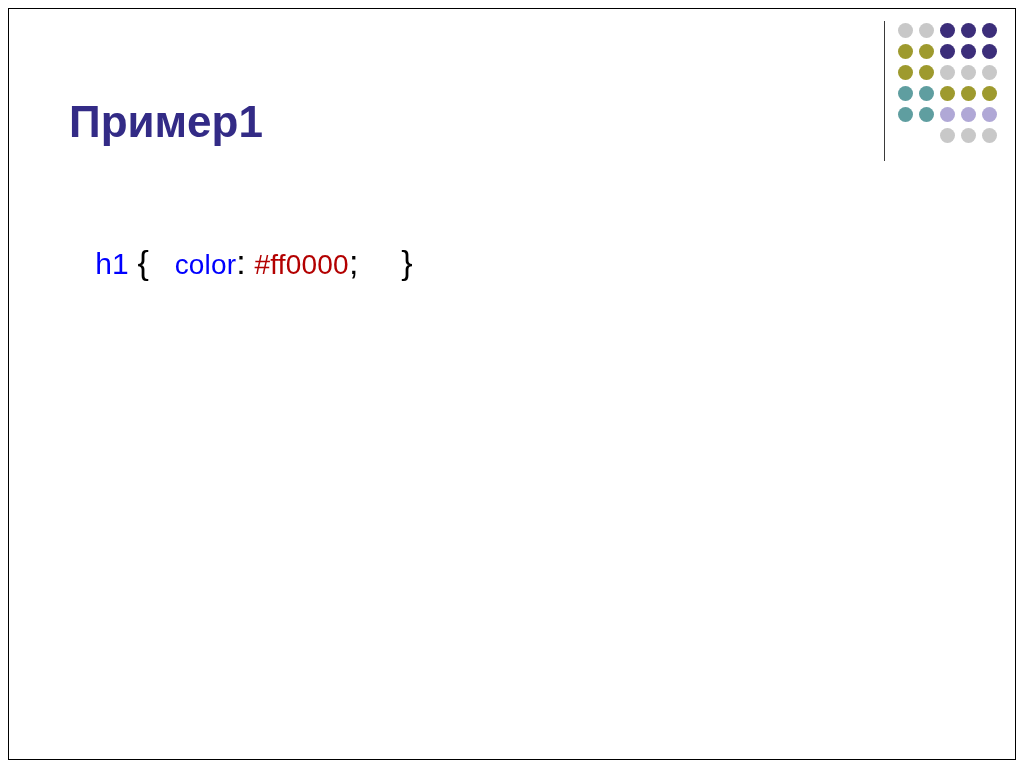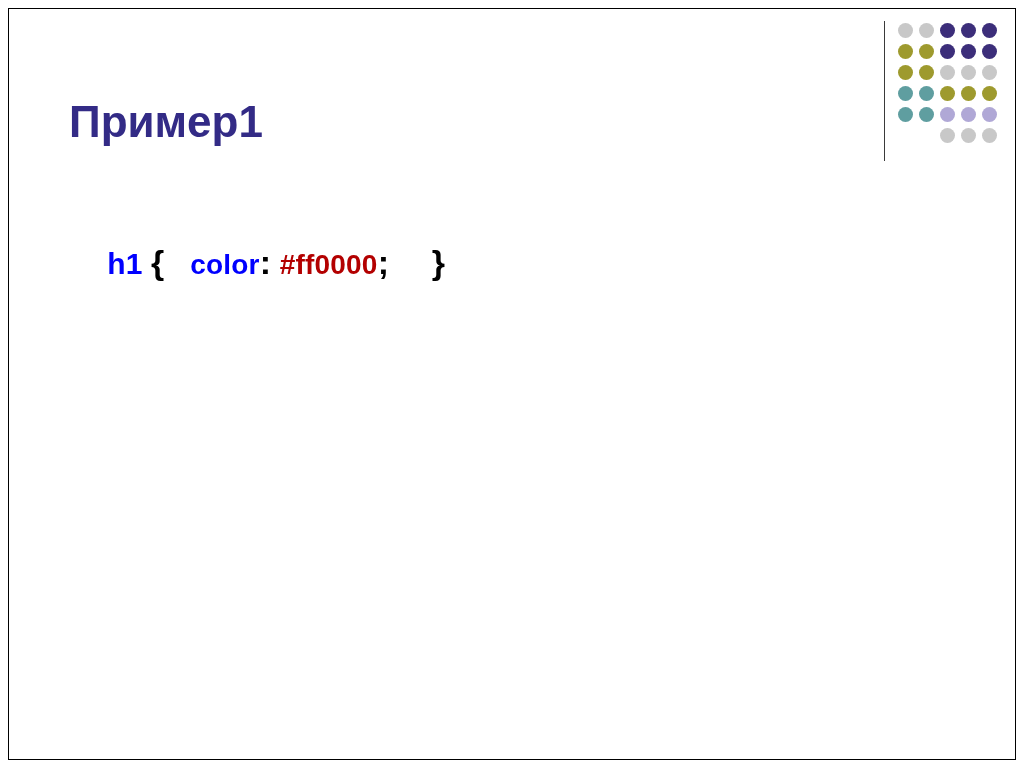--- a/index.html
+++ b/index.html
@@ -22,24 +22,24 @@
   .title {
     position: absolute;
     left: 60px;
     top: 88px;
     font-size: 44px;
     font-weight: bold;
     color: #332b86;
   }
   .code-line {
     position: absolute;
-    left: 64px;
+    left: 52px;
     top: 200px;
     font-size: 30px;
-    font-weight: bold;
+    font-weight: normal;
     white-space: pre;
     letter-spacing: 0.2px;
   }
   .tok-selector   { color: #0000ff; }   
   .tok-brace      { color: #000000; font-size: 34px; }
   .tok-property   { color: #0000ff; font-size: 28px; }
   .tok-colon      { color: #000000; font-size: 34px; }
   .tok-value      { color: #b30000; font-size: 28px; }
   .tok-semicolon  { color: #000000; font-size: 34px; }
 

